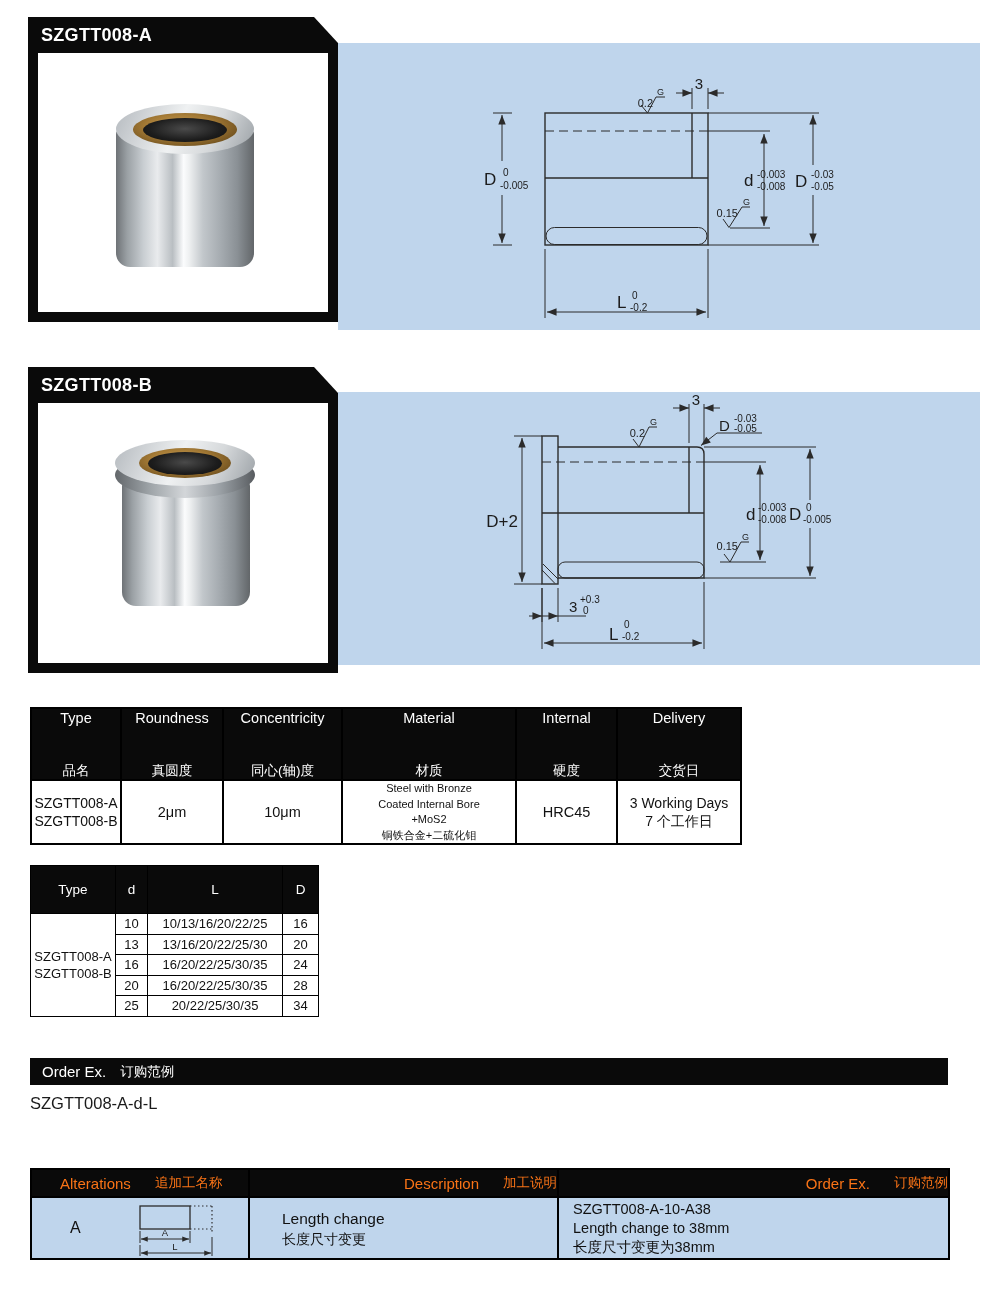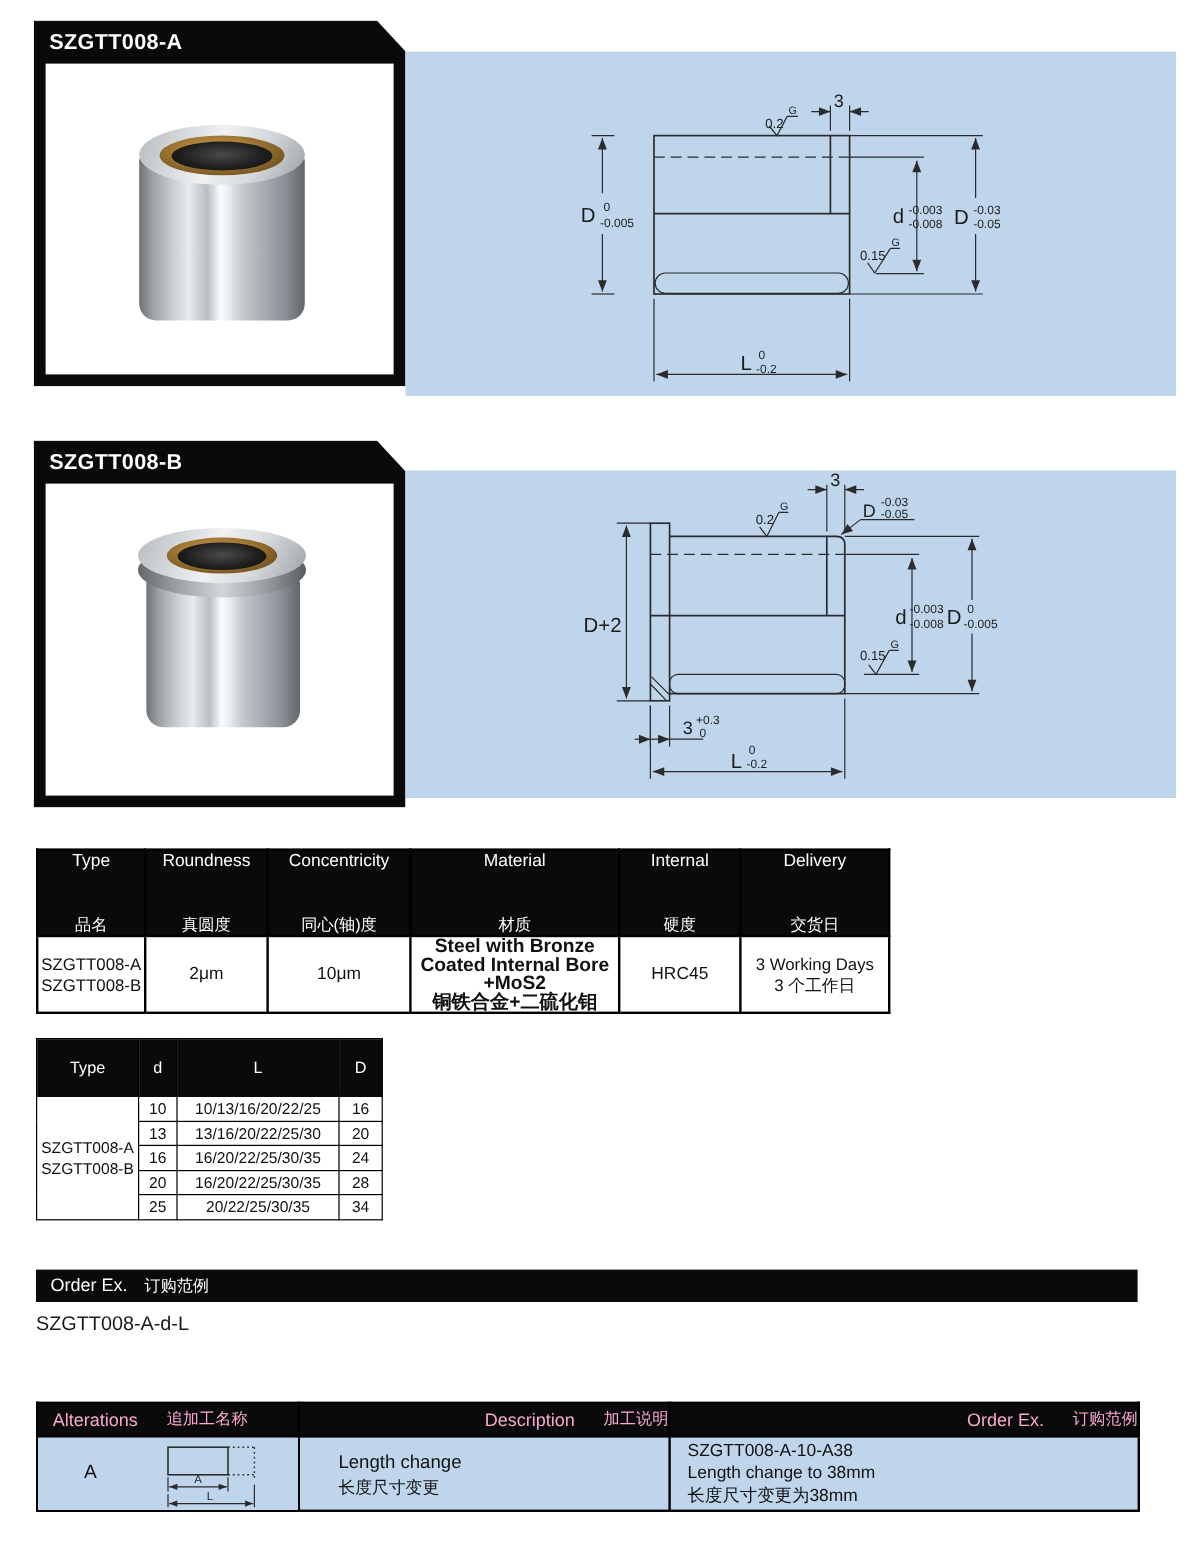--- a/index.html
+++ b/index.html
@@ -41,41 +41,41 @@
   .t-g    { font-size:9px; }
 
   
   table { border-collapse:collapse; }
   .spec-table { position:absolute; left:30px; top:707px; width:710px; table-layout:fixed; }
   .spec-table th, .spec-table td { border:2px solid #000; text-align:center; vertical-align:middle; }
   .spec-table th { background:#0a0a0a; color:#fff; font-weight:normal; height:55px; }
   .spec-table th .en { display:block; font-size:14.5px; line-height:18px; }
   .spec-table th .zh { display:block; font-size:13.5px; line-height:16px;margin-top:36px; }
   .spec-table td { height:63px; font-size:14.5px; color:#111; }
-  .spec-table .small-lines div { line-height:15.5px; font-size:16px;font-weight:bold; }
+  .spec-table .small-lines div { line-height:15.5px; font-size:11px; }
   .spec-table .two-lines div { line-height:18px; font-size:14px; }
 
   
   .size-table { position:absolute; left:30px; top:865px; width:288px; table-layout:fixed; }
   .size-table th, .size-table td { border:1.5px solid #000; text-align:center; vertical-align:middle; color:#111; }
   .size-table th { background:#0a0a0a; color:#fff; font-weight:normal; height:48px; font-size:13.5px; }
   .size-table td { height:20.5px; font-size:13px; }
   .size-table .type-cell div { line-height:17px; font-size:13px; }
 
   
   .order-bar { position:absolute; left:30px; top:1058px; width:918px; height:27px; background:#0a0a0a;
     display:flex; align-items:center; gap:14px; padding-left:12px; color:#fff; }
   .order-bar .en { font-size:15px; }
   .order-bar .zh { font-size:13.5px; }
   .order-example { position:absolute; left:30px; top:1094px; font-size:16.5px; color:#1a1a1a; }
 
   
   .alt-table { position:absolute; left:30px; top:1168px; width:918px; table-layout:fixed; }
   .alt-table th, .alt-table td { border:2px solid #000; vertical-align:middle; }
-  .alt-table th { background:#0a0a0a; color:#f9a8d4; font-weight:normal; height:28px; }
+  .alt-table th { background:#0a0a0a; color:#f97316; font-weight:normal; height:28px;padding-left:16px; }
   .alt-table th .hwrap { display:flex; align-items:center; gap:24px; }
   .alt-table th .hwrap.center { justify-content:flex-end; }
   .alt-table th .hwrap.left { padding-left:12px; }
   .alt-table th .en { font-size:15px; }
   .alt-table th .zh { font-size:13.5px; }
   .alt-table td { background:#bfd5ec; height:62px; color:#111; }
   .alt-code-cell { position:relative; }
   .alt-code { position:absolute; left:38px; top:50%; transform:translateY(-50%); font-size:16px; }
   .alt-diagram { position:absolute; left:100px; top:3px; }
   .alt-desc div.l1 { font-size:15.5px; line-height:21px; }
@@ -332,21 +332,21 @@
       <td>10μm</td>
       <td class="small-lines">
         <div>Steel with Bronze</div>
         <div>Coated Internal Bore</div>
         <div>+MoS2</div>
         <div>铜铁合金+二硫化钼</div>
       </td>
       <td>HRC45</td>
       <td class="two-lines">
         <div>3 Working Days</div>
-            <div>3 个工作日</div>
+            <div>7 个工作日</div>
       </td>
     </tr>
   </tbody>
     </table>
 
   <table class="size-table">
     <colgroup>
         <col style="width:85px">
         <col style="width:32px">
         <col style="width:135px">

